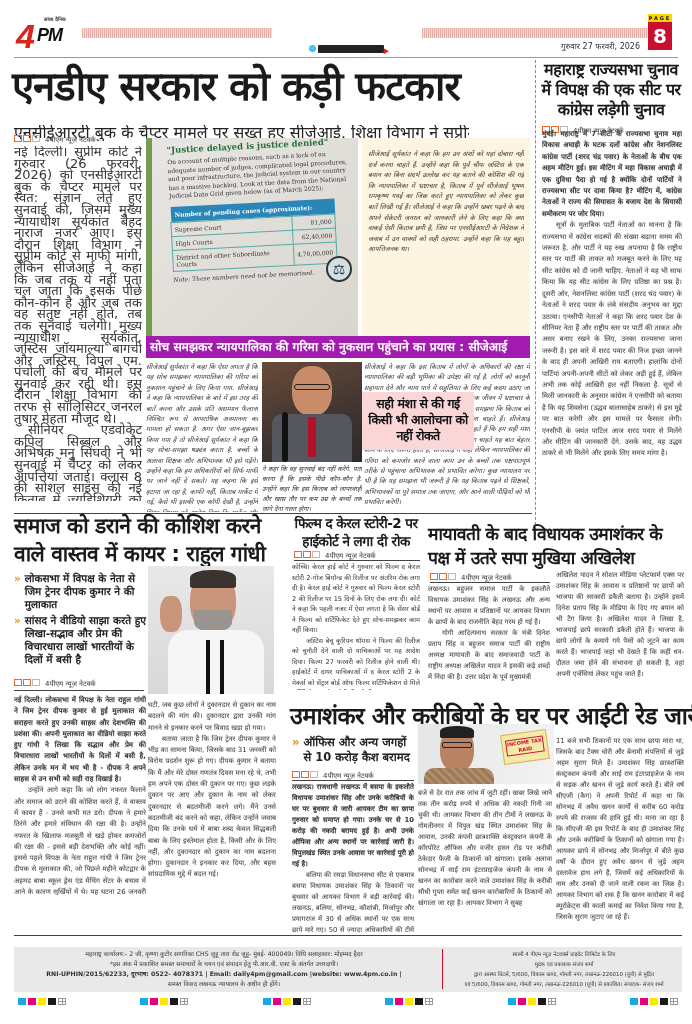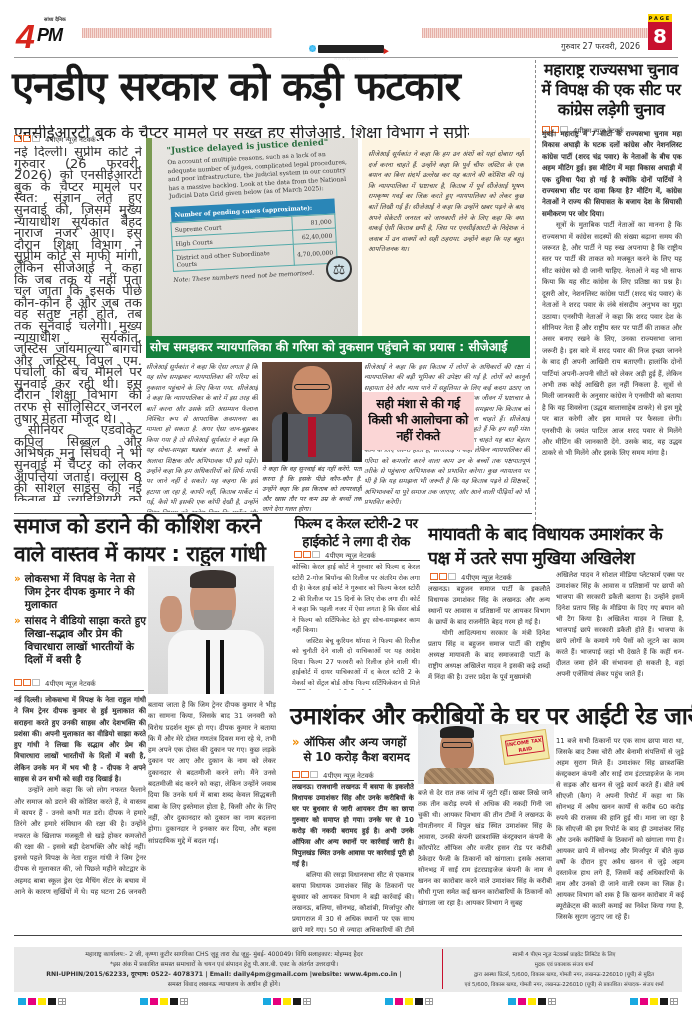--- a/index.html
+++ b/index.html
@@ -79,21 +79,21 @@
     <div style="font-family:'DejaVu Serif',serif;font-style:italic;font-size:6px;color:#333;margin-top:4px">Note: These numbers need not be memorised.</div>
   </div>
   <div class="abs" style="left:174px;top:118px;width:26px;height:26px;border-radius:50%;border:2px solid #333;background:#cfe0e6;text-align:center;font-size:14px;line-height:22px;color:#333">⚖</div>
 </div>
 
 <div class="abs" style="left:362px;top:138px;width:168px;height:198px;background:#fdf4e2;padding:6px 6px">
   <div class="txt" style="font-size:6.6px;line-height:10.6px;margin-top:5px;font-style:italic;height:130px">सीजेआई सूर्यकांत ने कहा कि हम उन अंशों को यहां दोबारा नहीं दर्ज करना चाहते हैं. उन्होंने कहा कि पूर्व चीफ जस्टिस के एक बयान का बिना संदर्भ उल्लेख कर यह बताने की कोशिश की गई कि न्यायपालिका में भ्रष्टाचार है, किताब में पूर्व सीजेआई भूषण रामकृष्ण गवई का जिक्र करते हुए न्यायपालिका को लेकर कुछ बातें लिखी गई हैं। सीजेआई ने कहा कि उन्होंने खबर पढ़ने के बाद अपने सेक्रेटरी जनरल को जानकारी लेने के लिए कहा कि क्या वाकई ऐसी किताब छपी है, जिस पर एनसीईआरटी के निदेशक ने जवाब में उन वाक्यों को सही ठहराया. उन्होंने कहा कि यह बहुत आपत्तिजनक था।</div>
 </div>
 <div class="abs dots" style="left:535px;top:60px;height:480px"></div>
 
-<div class="abs" style="left:146px;top:336px;width:384px;height:22px;background:#15803d;overflow:hidden">
+<div class="abs" style="left:146px;top:336px;width:384px;height:22px;background:#a21caf;overflow:hidden">
   <span style="display:block;color:#fff;font-size:12.2px;font-weight:bold;line-height:22px;white-space:nowrap;padding-left:4px">सोच समझकर न्यायपालिका की गरिमा को नुकसान पहुंचाने का प्रयास : सीजेआई</span>
 </div>
 
 <div class="abs txt" style="left:146px;top:362px;width:112px;height:150px;font-size:6.6px;line-height:10.4px;font-style:italic">सीजेआई सूर्यकांत ने कहा कि ऐसा लगता है कि यह सोच समझकर न्यायपालिका की गरिमा को नुकसान पहुंचाने के लिए किया गया. सीजेआई ने कहा कि न्यायपालिका के बारे में इस तरह की बातें करना और उसके प्रति असम्मान फैलाना निश्चित रूप से आपराधिक अवमानना का मामला हो सकता है. अगर ऐसा जान-बूझकर किया गया है तो सीजेआई सूर्यकांत ने कहा कि यह सोचा-समझा षड्यंत्र करता है. बच्चों के अलावा शिक्षक और अभिभावक भी इसे पढ़ेंगे। उन्होंने कहा कि हम अधिकारियों को सिर्फ माफी पर जाने नहीं दे सकते। यह कहना कि इसे हटाया जा रहा है, काफी नहीं, किताब मार्केट में गई, कैसे भी इसकी एक कॉपी देखी है, उन्होंने शिक्षा विभाग को आदेश दिया कि मार्केट और स्कूलों में भेजी गई किताबें वापस ली जाएं और किताब का ऑनलाइन मटीरियल भी हटाया जाए. सीजेआई सूर्यकांत</div>
 
 <div class="abs" style="left:262px;top:362px;width:100px;height:100px;background:linear-gradient(160deg,#6a4a3a,#3e3430 60%,#2a2a2a);overflow:hidden">
   <div class="abs" style="left:30px;top:4px;width:40px;height:50px;border-radius:45%;background:#c98c6a"></div>
   <div class="abs" style="left:32px;top:22px;width:36px;height:6px;border:1.5px solid #222;border-radius:3px"></div>
   <div class="abs" style="left:10px;top:52px;width:80px;height:60px;background:#55575e;border-radius:10px 10px 0 0"></div>
   <div class="abs" style="left:46px;top:55px;width:8px;height:40px;background:#b3122a"></div>
@@ -139,20 +139,21 @@
   <div class="abs" style="left:20px;top:64px;width:96px;height:70px;background:#f6f6f6;border-radius:20px 20px 0 0"></div>
   <div class="abs" style="left:12px;top:30px;width:22px;height:36px;border-radius:40%;background:#c8957a"></div>
   <div class="abs" style="left:58px;top:74px;width:4px;height:54px;background:#111"></div>
   <div class="abs" style="left:72px;top:74px;width:4px;height:54px;background:#111"></div>
 </div>
 <div class="abs txt" style="left:14px;top:695px;width:132px;height:200px;font-size:7px;line-height:11.3px">
   <p style="font-weight:bold">नई दिल्ली। लोकसभा में विपक्ष के नेता राहुल गांधी ने जिम ट्रेनर दीपक कुमार से हुई मुलाकात की सराहना करते हुए उनकी साहस और देशभक्ति की प्रशंसा की। अपनी मुलाकात का वीडियो साझा करते हुए गांधी ने लिखा कि सद्भाव और प्रेम की विचारधारा लाखों भारतीयों के दिलों में बसी है, लेकिन उनके मन में भय भी है - दीपक ने अपने साहस से उन सभी को सही राह दिखाई है।</p>
   <p>उन्होंने आगे कहा कि जो लोग नफरत फैलाने और समाज को डराने की कोशिश करते हैं, वे वास्तव में कायर हैं - उनसे कभी मत डरो। दीपक ने हमारे तिरंगे और हमारे संविधान की रक्षा की है। उन्होंने नफरत के खिलाफ मजबूती से खड़े होकर कमजोरों की रक्षा की - इससे बड़ी देशभक्ति और कोई नहीं। इससे पहले विपक्ष के नेता राहुल गांधी ने जिम ट्रेनर दीपक से मुलाकात की, जो पिछले महीने कोटद्वार के अहमद बाबा स्कूल ड्रेस एंड मैचिंग सेंटर के बचाव में आने के कारण सुर्खियों में थे। यह घटना 26 जनवरी को</p>
 </div>
 <div class="abs txt" style="left:148px;top:700px;width:128px;height:195px;font-size:7px;line-height:11.3px">
+  <p>घटी, जब कुछ लोगों ने दुकानदार से दुकान का नाम बदलने की मांग की। दुकानदार द्वारा उनकी मांग मानने से इनकार करने पर विवाद खड़ा हो गया।</p>
   <p>बताया जाता है कि जिम ट्रेनर दीपक कुमार ने भीड़ का सामना किया, जिसके बाद 31 जनवरी को विरोध प्रदर्शन शुरू हो गए। दीपक कुमार ने बताया कि मैं और मेरे दोस्त गणतंत्र दिवस मना रहे थे, तभी हम अपने एक दोस्त की दुकान पर गए। कुछ लड़के दुकान पर आए और दुकान के नाम को लेकर दुकानदार से बदतमीजी करने लगे। मैंने उनसे बदतमीजी बंद करने को कहा, लेकिन उन्होंने जवाब दिया कि उनके धर्म में बाबा शब्द केवल सिद्धबली बाबा के लिए इस्तेमाल होता है, किसी और के लिए नहीं, और दुकानदार को दुकान का नाम बदलना होगा। दुकानदार ने इनकार कर दिया, और बहस सांप्रदायिक मुद्दे में बदल गई।</p>
 </div>
 
 <div class="abs hd" style="left:292px;top:514px;width:128px;font-size:13.5px;line-height:18px;text-align:center">फिल्म द केरल स्टोरी-2 पर हाईकोर्ट ने लगा दी रोक</div>
 <div class="abs byline" style="left:294px;top:548px;width:126px;border-bottom:1px solid #444;height:13px">
   <span><span class="sq"></span><span class="sq"></span><span class="sq g"></span></span>
   <span>4पीएम न्यूज़ नेटवर्क</span>
 </div>
 <div class="abs txt" style="left:292px;top:562px;width:128px;height:128px;font-size:6.6px;line-height:10.5px">
   <p>कोच्चि। केरल हाई कोर्ट ने गुरुवार को फिल्म द केरल स्टोरी 2-गोज बियॉन्ड की रिलीज पर अंतरिम रोक लगा दी है। केरल हाई कोर्ट ने गुरुवार को फिल्म केरल स्टोरी 2 की रिलीज पर 15 दिनों के लिए रोक लगा दी। कोर्ट ने कहा कि पहली नजर में ऐसा लगता है कि सेंसर बोर्ड ने फिल्म को सर्टिफिकेट देते हुए सोच-समझकर काम नहीं किया।</p>

